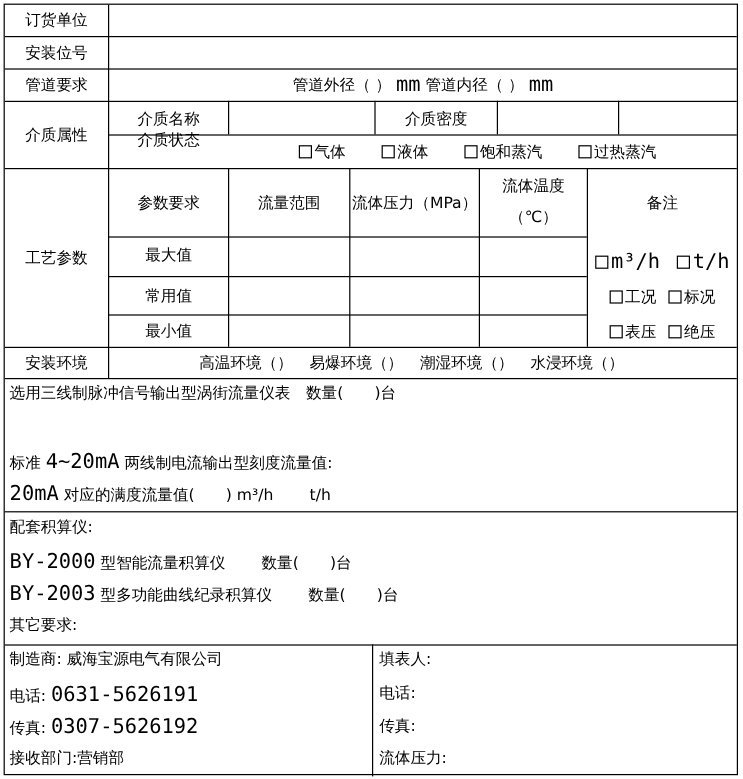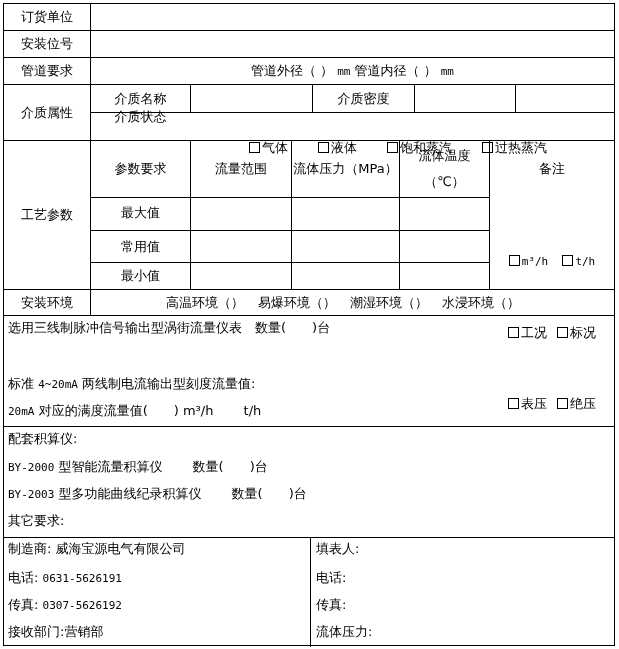--- a/index.html
+++ b/index.html
@@ -5,23 +5,23 @@
   html, body { margin:0; padding:0; background:#ffffff; }
   body { width:619px; height:649px; position:relative; overflow:hidden;
          font-family:"DejaVu Sans", "Liberation Sans", sans-serif; color:#000; }
   .form { position:absolute; left:3px; top:3px; width:612px; height:643px;
           border:1px solid #000; box-sizing:border-box; }
   .cell { position:absolute; box-sizing:border-box; font-size:13px;
           display:flex; align-items:center; justify-content:center; white-space:nowrap; }
   .hl { position:absolute; height:1px; background:#000; }
   .vl { position:absolute; width:1px; background:#000; }
   .line { position:absolute; font-size:13px; white-space:nowrap; }
-  .mono { font-family:"DejaVu Sans Mono", "Liberation Mono", monospace; font-size:11px; }
+  .mono { font-family:"DejaVu Sans Mono", "Liberation Mono", monospace; font-size:17px; }
   .cb { display:inline-block; width:9px; height:9px; border:1px solid #000; margin-right:2px; vertical-align:-1px; }
-  .opt { display:inline-block;margin-top:42px; }
+  .opt { display:inline-block; }
 </style>
 </head>
 <body>
 
 <div class="form">
 
   <div class="hl" style="left:0;top:26px;width:610px"></div>
   <div class="hl" style="left:0;top:53px;width:610px"></div>
   <div class="hl" style="left:0;top:80px;width:610px"></div>
   <div class="hl" style="left:86px;top:108px;width:524px"></div>

